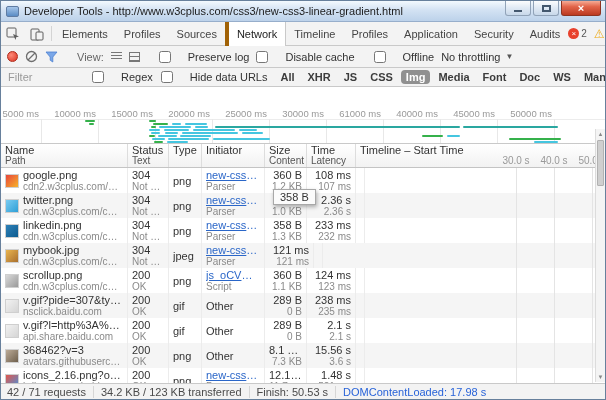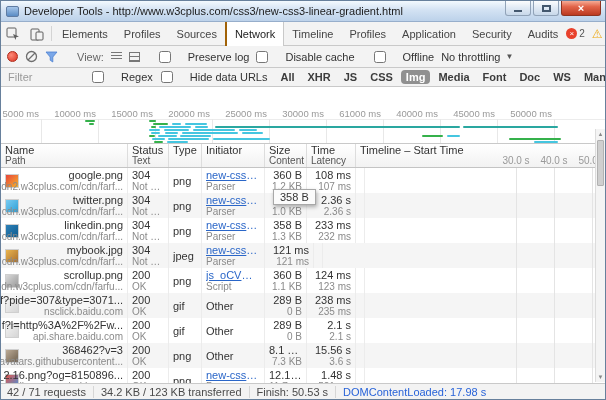--- a/index.html
+++ b/index.html
@@ -23,21 +23,21 @@
   .win-btn .mini{width:8px;height:2px;background:#44586e;margin-top:5px;}
   .win-btn .maxi{width:9px;height:7px;border:2px solid #44586e;}
   .win-btn.close{width:40px;background:linear-gradient(#f6ab95,#e2654a 40%,#bb3a20);border-color:#8e3420;
     color:#fff;font-weight:bold;font-size:11px;line-height:1;}
   
   .tabbar{height:24px;flex:none;display:flex;align-items:stretch;background:#f3f3f3;
     border-bottom:1px solid #c9c9c9;}
   .tool-btn{width:24px;display:flex;align-items:center;justify-content:center;flex:none;}
   .vsep{width:1px;background:#d4d4d4;margin:4px 2px;flex:none;}
   .tab{display:flex;align-items:center;padding:0 8px;font-size:11px;color:#454545;white-space:nowrap;}
-  .tab.selected{background:#fff;border-left:2px solid #a16207;border-right:1px solid #c9c9c9;
+  .tab.selected{background:#fff;border-left:4px solid #a16207;border-right:1px solid #c9c9c9;
     margin-bottom:-1px;color:#1e1e1e;text-align:right;}
   .tab-right{margin-left:auto;display:flex;align-items:center;gap:7px;padding-right:7px;}
   .badge{display:flex;align-items:center;gap:2px;font-size:10px;color:#555;}
   .err-dot{width:11px;height:11px;border-radius:50%;background:#e8412c;color:#fff;font-size:8px;
     display:flex;align-items:center;justify-content:center;line-height:1;}
   .warn-glyph{color:#eda810;font-size:12px;line-height:1;}
   
   .netbar{height:22px;flex:none;display:flex;align-items:center;gap:7px;padding:0 6px;
     background:#f3f3f3;border-bottom:1px solid #c9c9c9;font-size:11px;color:#333;white-space:nowrap;}
   .record-dot{width:11px;height:11px;border-radius:50%;flex:none;
@@ -76,21 +76,21 @@
   .c-tl{flex:1;position:relative;border-right:none;}
   .tl-tick{position:absolute;bottom:1px;width:32px;text-align:center;font-size:10px;color:#999;}
   .grid-body{flex:1;position:relative;overflow:hidden;background:#fff;}
   .req-row{display:flex;height:25px;}
   .req-row.alt{background:#f5f5f5;}
   .cell{flex:none;border-right:1px solid #ececec;padding:1px 4px;overflow:hidden;
     display:flex;flex-direction:column;justify-content:center;}
   .l1{line-height:12px;font-size:11px;color:#333;white-space:nowrap;overflow:hidden;text-overflow:ellipsis;}
   .l2{line-height:11px;font-size:10px;color:#8a8a8a;white-space:nowrap;overflow:hidden;text-overflow:ellipsis;}
   .name-cell{flex-direction:row;align-items:center;gap:4px;}
-  .stack{display:flex;flex-direction:column;min-width:0;flex:1;align-items:flex-end;}
+  .stack{display:flex;flex-direction:column;min-width:0;flex:1;}
   .file-ico{width:14px;height:14px;border:1px solid #cfcfcf;flex:none;}
   .init-link{color:#2a66c8;text-decoration:underline;}
   .num .l1,.num .l2{text-align:right;}
   .tl-cell{position:relative;}
   .v-grid{position:absolute;top:0;bottom:0;width:1px;background:#e4e4e4;}
   
   .scrollbar{position:absolute;right:0;top:128px;bottom:17px;width:10px;background:#f4f4f4;
     border-left:1px solid #dcdcdc;z-index:10;}
   .sb-arrow{height:10px;display:flex;align-items:center;justify-content:center;font-size:6px;color:#888;}
   .sb-arrow.down{position:absolute;bottom:0;left:0;right:0;}

